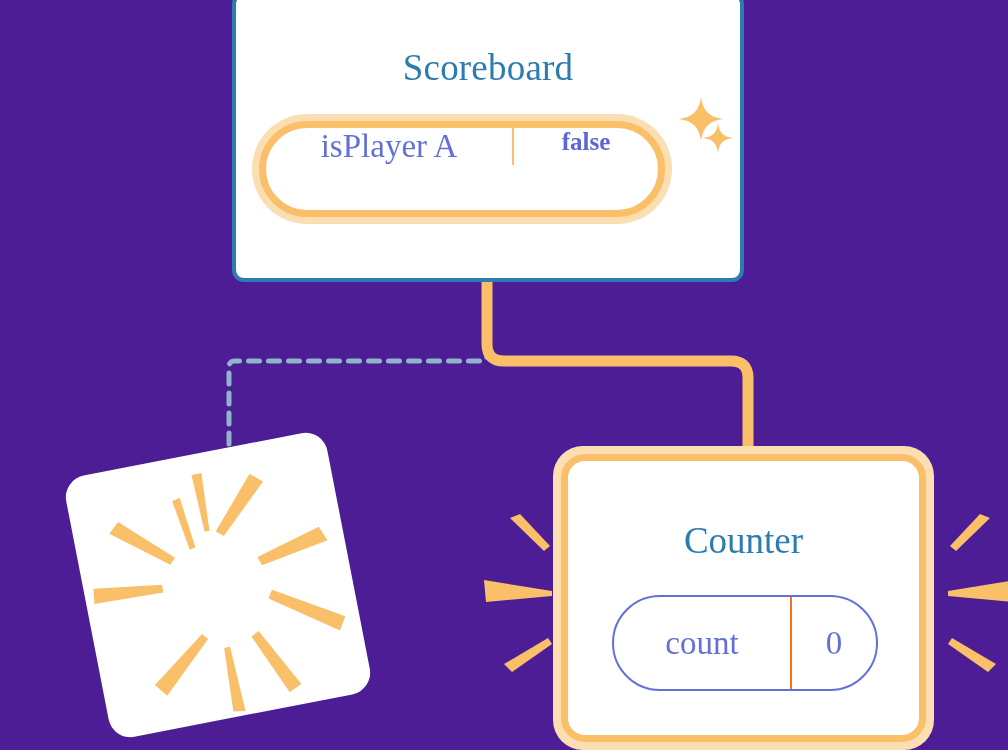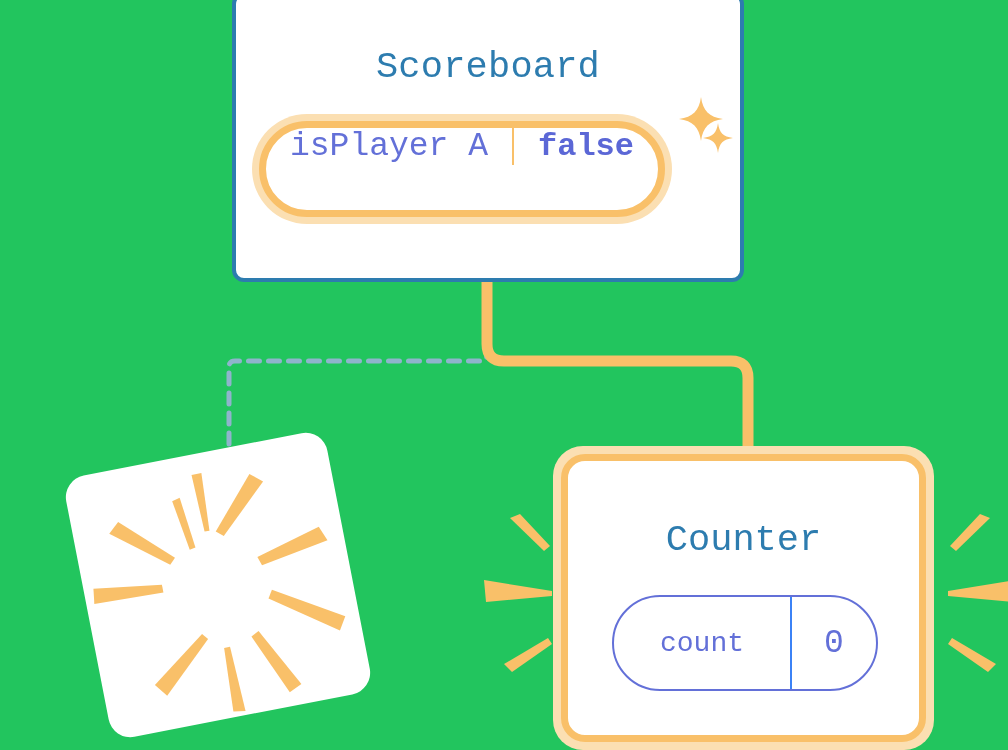--- a/index.html
+++ b/index.html
@@ -4,23 +4,23 @@
 <style>
   html, body {
     margin: 0;
     padding: 0;
     background: #4c6670;
   }
   #stage {
     position: relative;
     width: 1008px;
     height: 750px;
-    background: #22c55e;
+    background: #4c1d95;
     overflow: hidden;
-    font-family: Liberation Mono, monospace;
+    font-family: Liberation Serif, serif;
   }
 
   
   #connectors {
     position: absolute;
     left: 0; top: 0;
     width: 1008px;
     height: 750px;
   }
 
@@ -86,21 +86,21 @@
     border-right: 2px solid #f9c069;
     font-size: 33px;
     color: #6370d8;
     white-space: nowrap;
   }
   #scoreboard-pill .pill-val {
     flex: 1 1 auto;
     display: flex;
     align-items: center;
     justify-content: center;
-    font-size: 32px;
+    font-size: 25px;
     font-weight: bold;
     color: #5b67d6;
     white-space: nowrap;
   }
 
   
   .sparkle {
     position: absolute;
     z-index: 6;
   }
@@ -173,22 +173,22 @@
     border: 2px solid #6370d8;
     border-radius: 48px;
     display: flex;
     align-items: stretch;
   }
   #counter-pill .pill-key {
     flex: 0 0 176px;
     display: flex;
     align-items: center;
     justify-content: center;
-    border-right: 2px solid #3b82f6;
-    font-size: 28px;
+    border-right: 2px solid #f97316;
+    font-size: 33px;
     color: #6370d8;
     white-space: nowrap;
   }
   #counter-pill .pill-val {
     flex: 1 1 auto;
     display: flex;
     align-items: center;
     justify-content: center;
     font-size: 33px;
     color: #6370d8;

